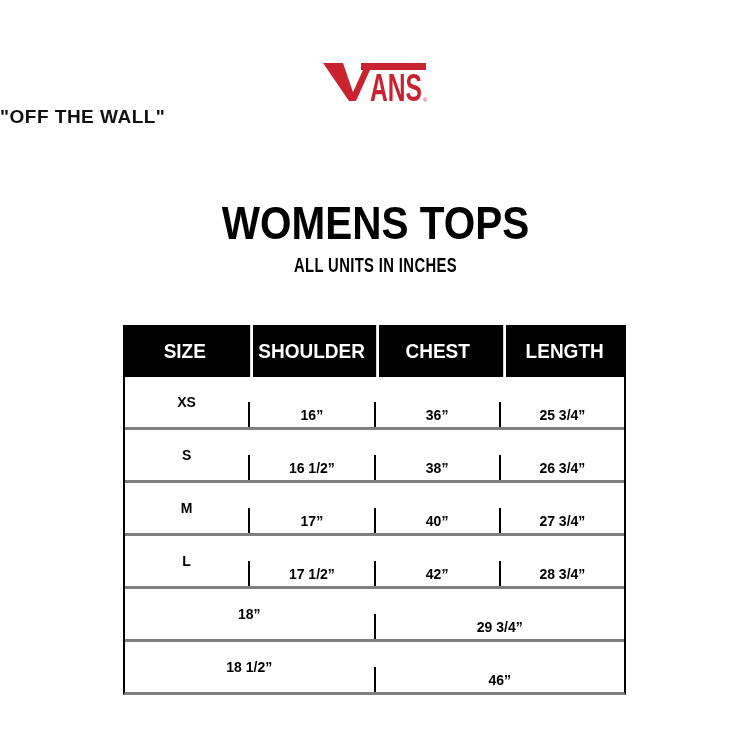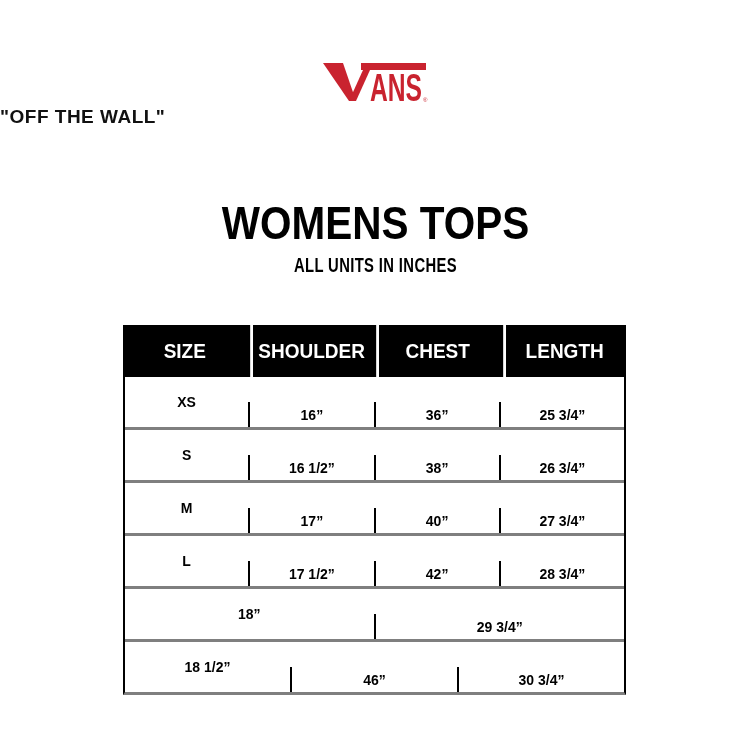--- a/index.html
+++ b/index.html
@@ -130,18 +130,17 @@
         <div class="td">42”</div>
         <div class="td">28 3/4”</div>
       </div>
       <div class="tr">
         <div class="td">18”</div>
         <div class="td">29 3/4”</div>
       </div>
       <div class="tr">
         <div class="td">18 1/2”</div>
         <div class="td">46”</div>
-        <div class="td">30 3/4”</div>
       </div>
     </div>
   </div>
 
 </div>
 
 </body></html>

